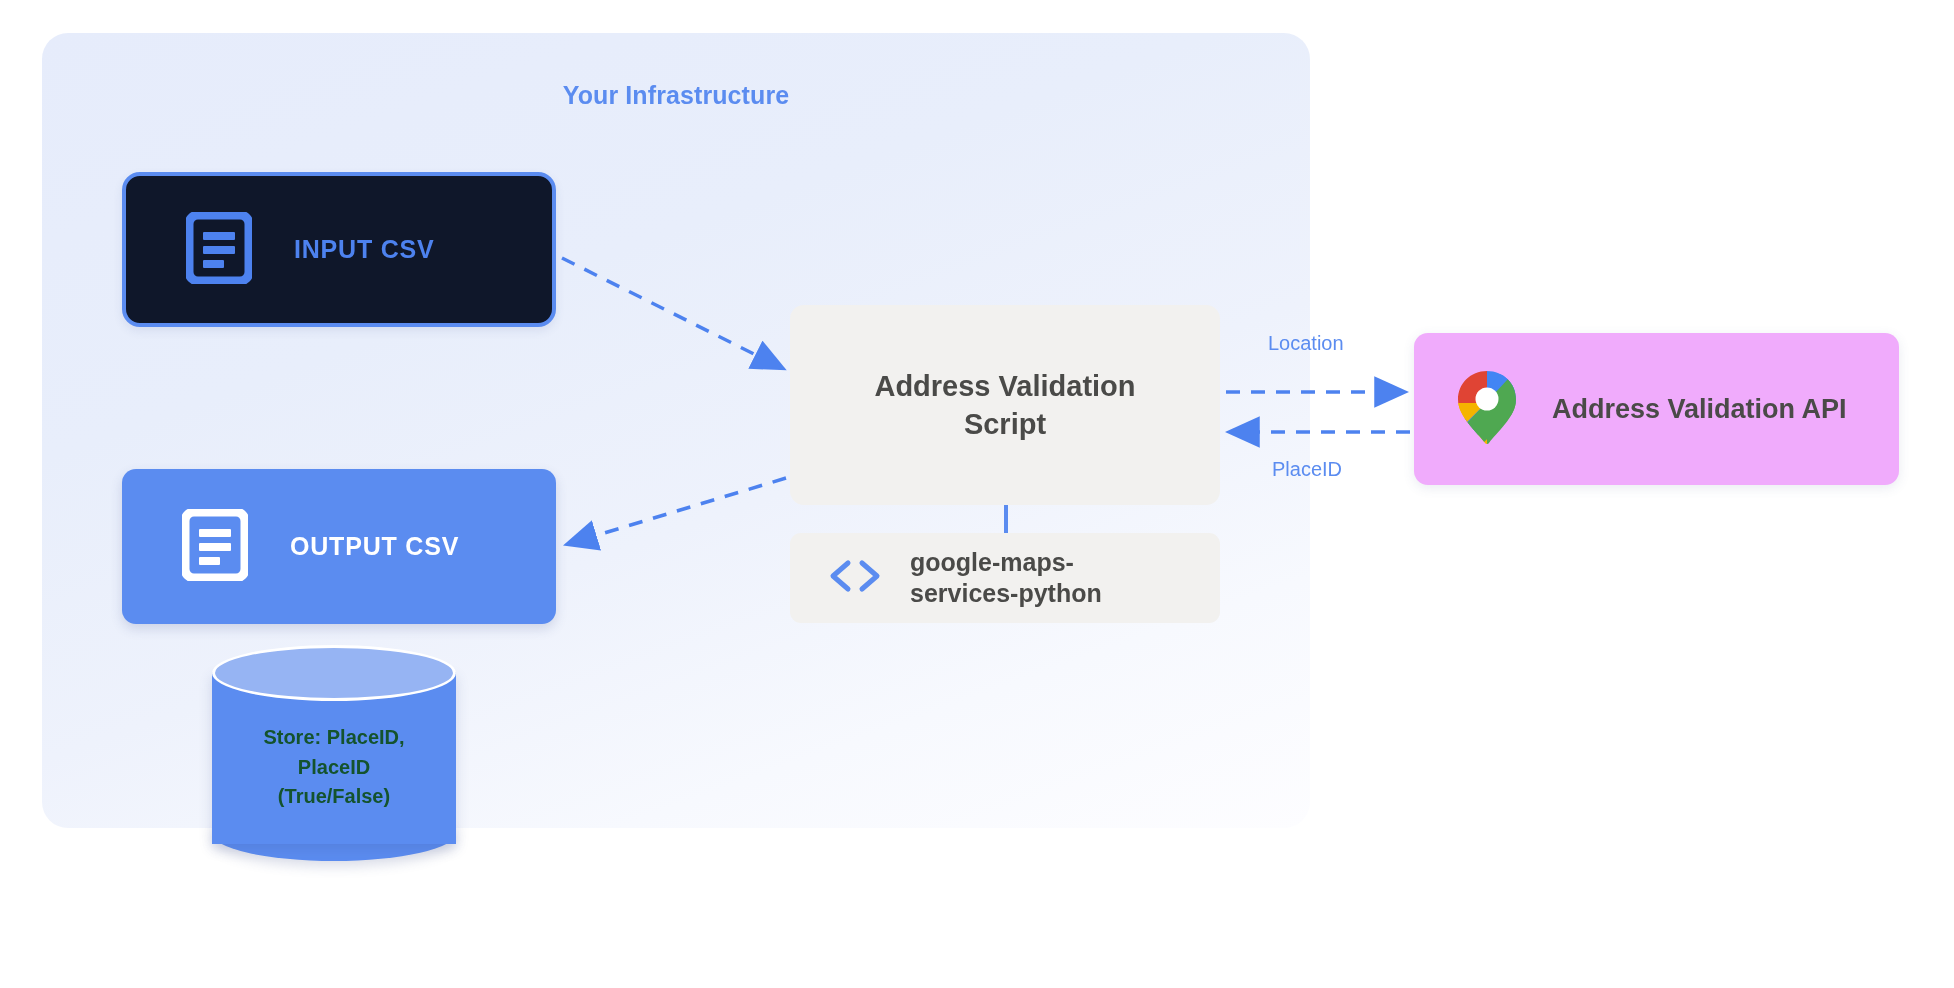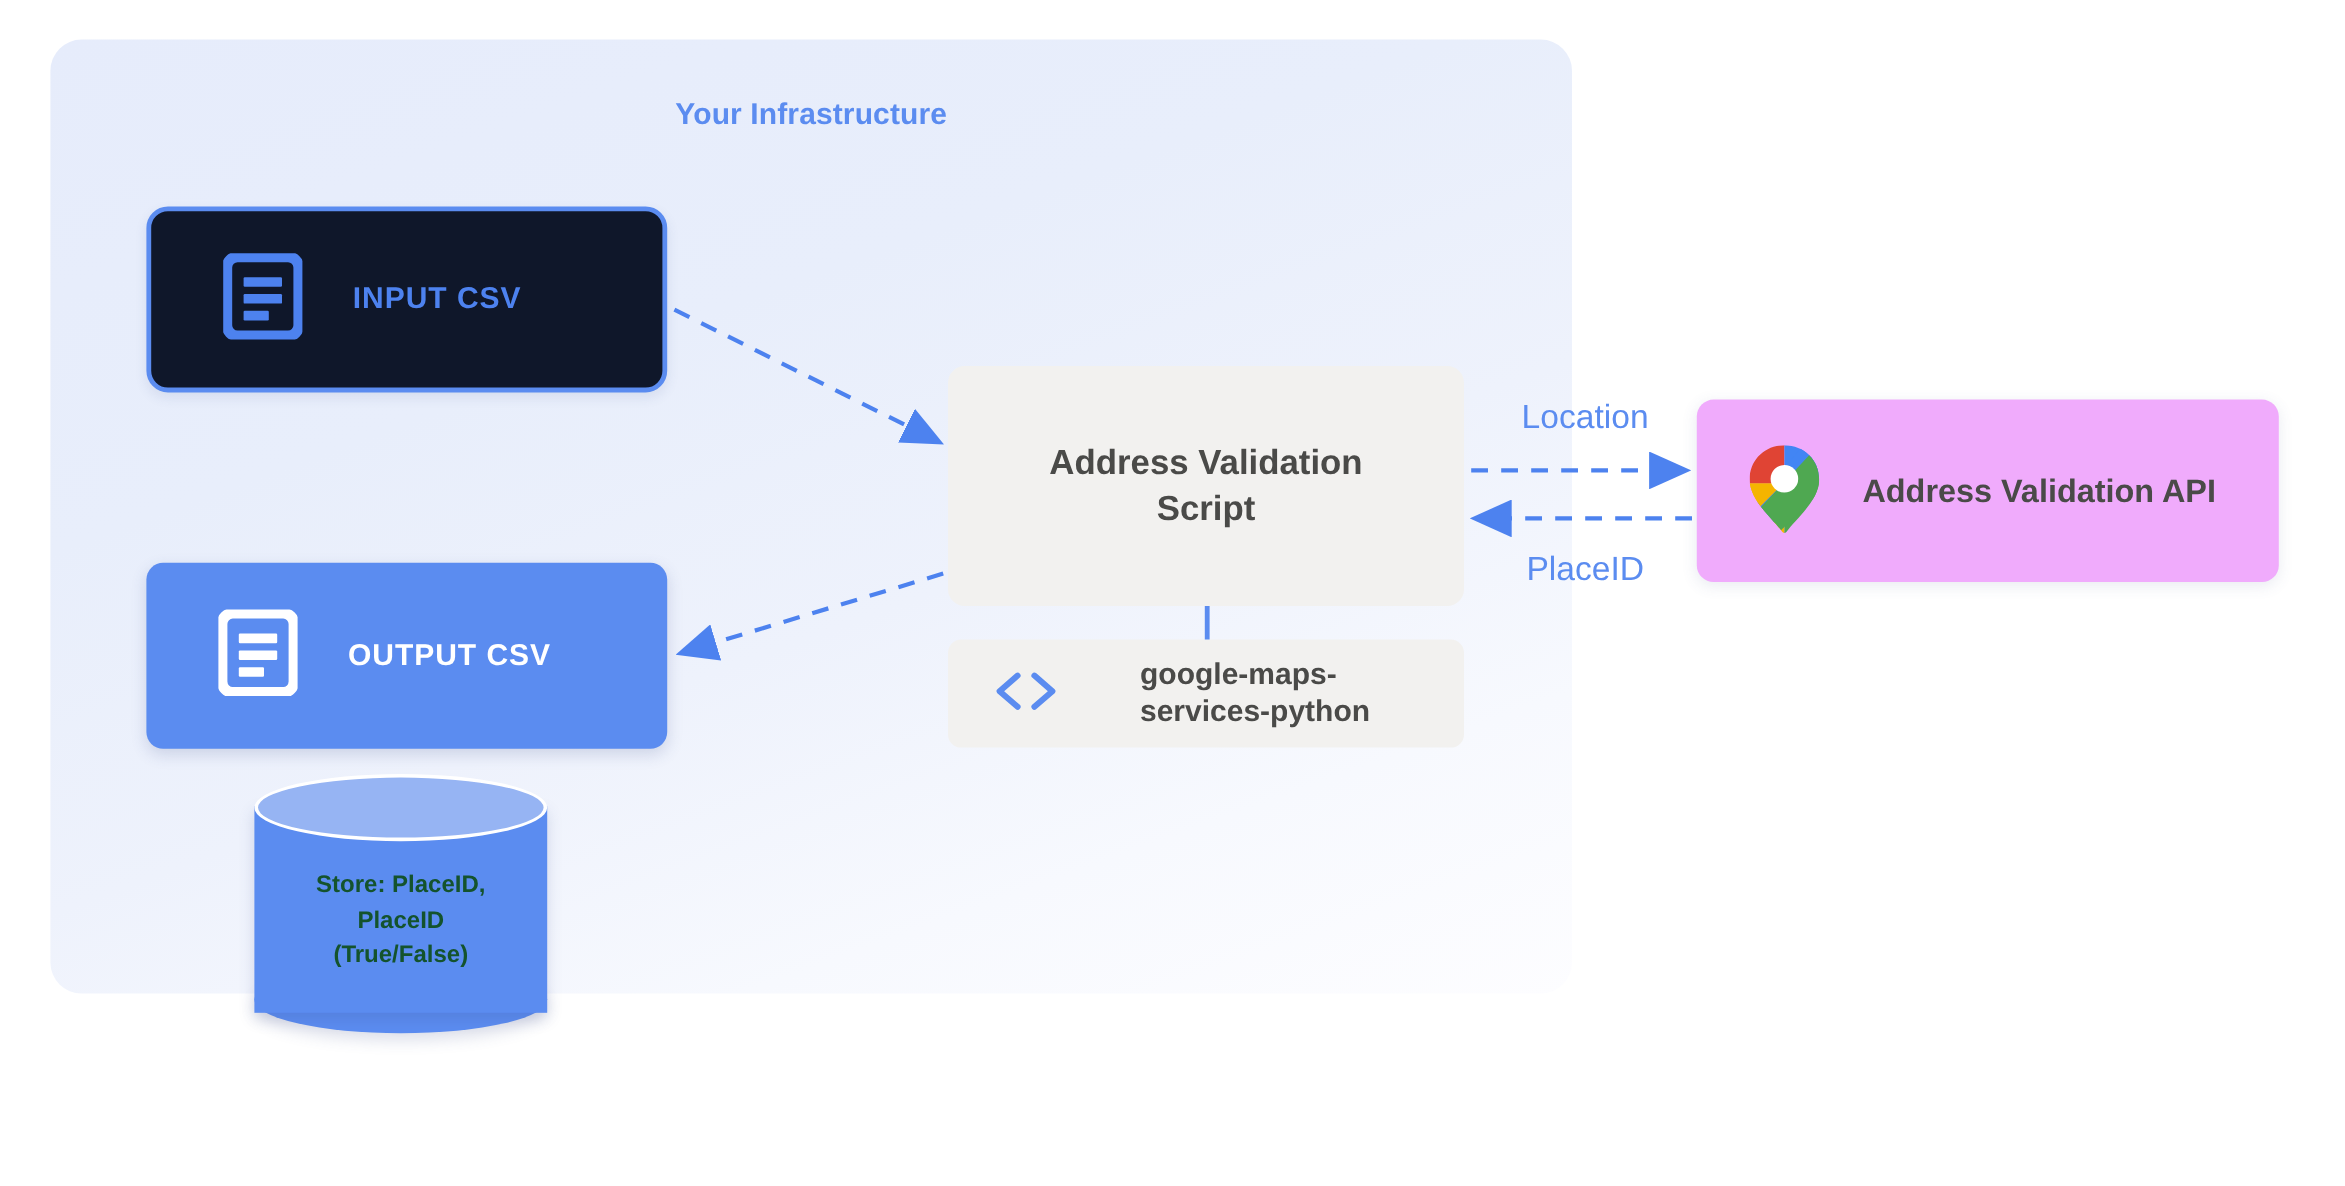--- a/index.html
+++ b/index.html
@@ -135,21 +135,20 @@
     border-radius: 11px;
     padding-left: 36px;
     gap: 26px;
   }
 
   .library-box .lib-label {
     font-size: 25px;
     font-weight: bold;
     color: #4a4a48;
     line-height: 1.26;
-    margin-left: 40px;
   }
 
   .code-icon {
     width: 58px;
     height: 40px;
     flex: 0 0 auto;
   }
 
   
   .v-connector {
@@ -235,21 +234,21 @@
     text-align: center;
     font-size: 20px;
     font-weight: bold;
     color: #14532d;
     line-height: 1.48;
   }
 
   
   .arrow-label {
     position: absolute;
-    font-size: 28px;
+    font-size: 20px;
     color: #5b8cf0;
     white-space: nowrap;
   }
 
   .label-location { left: 1268px; top: 332px; }
   .label-placeid  { left: 1272px; top: 458px; }
 
   
   #arrows {
     position: absolute;

